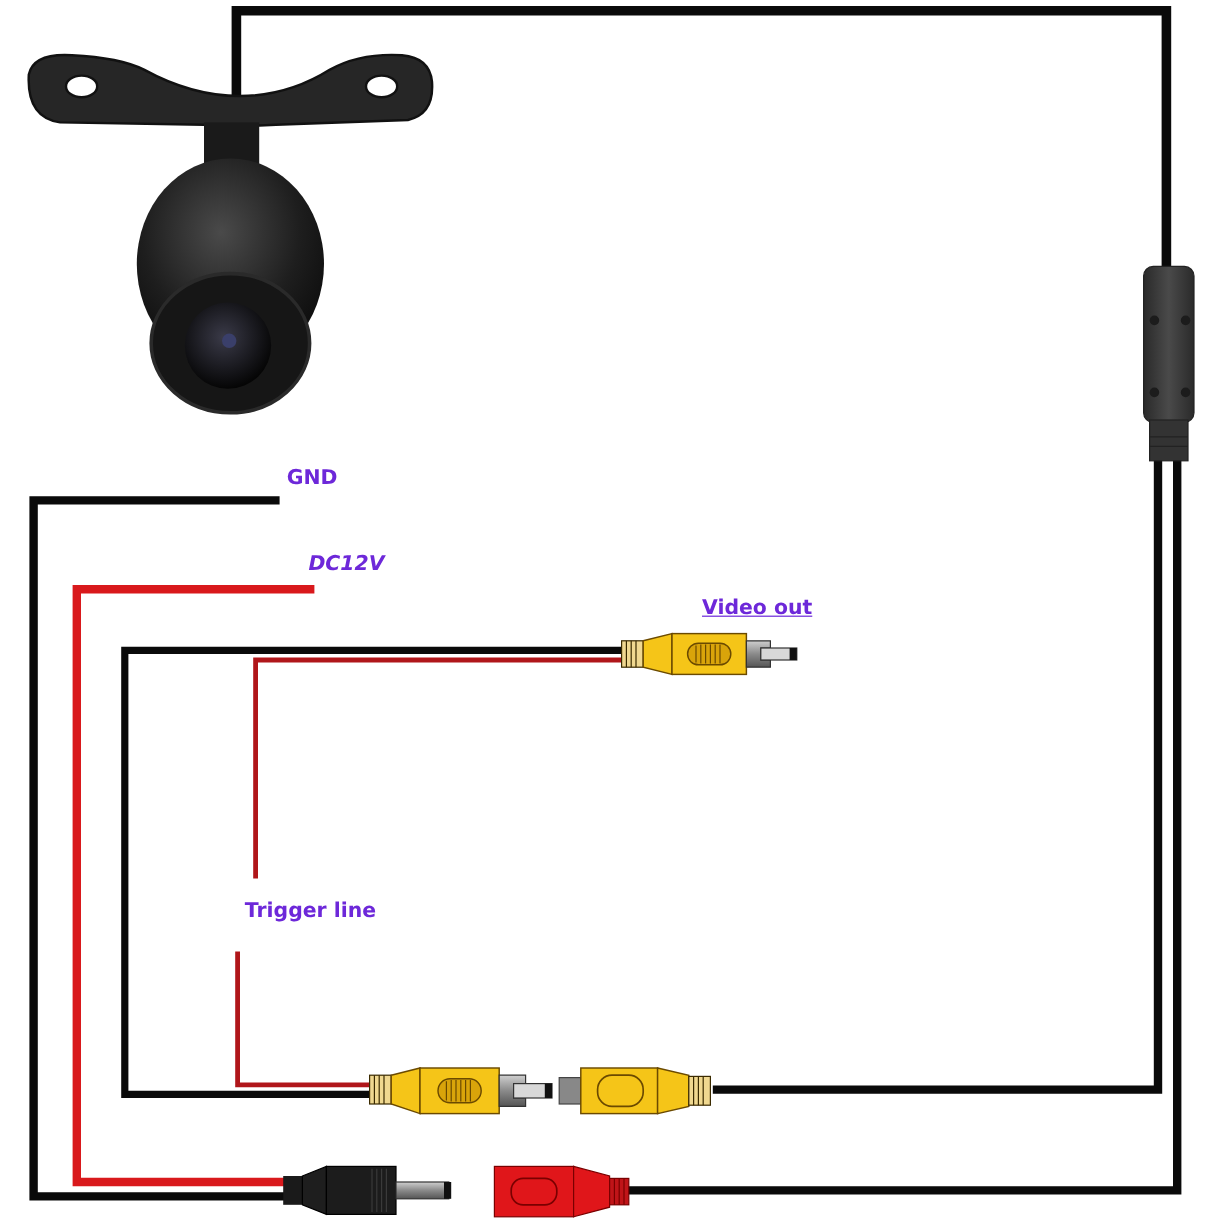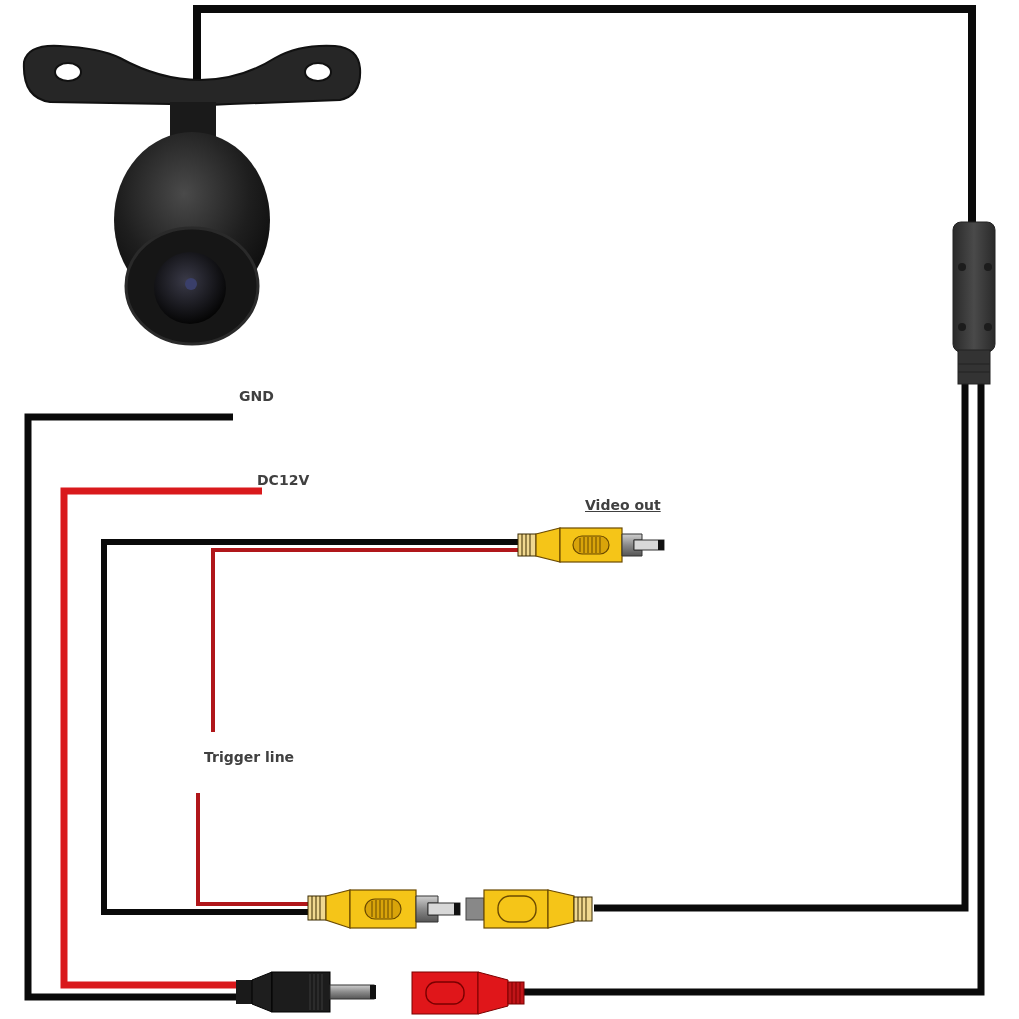--- a/index.html
+++ b/index.html
@@ -1,18 +1,18 @@
 <!DOCTYPE html>
 <html><head>
 <meta charset="utf-8">
 <style>
   html, body { margin: 0; padding: 0; background: #ffffff; }
   body { width: 1019px; height: 1019px; position: relative; overflow: hidden; font-family: "DejaVu Sans", sans-serif; }
   svg { position: absolute; left: 0; top: 0; }
-  .label { position: absolute; font-family: "DejaVu Sans", sans-serif; font-weight: bold; font-size: 14px; color: #404040; white-space: nowrap; }
+  .label { position: absolute; font-family: "DejaVu Sans", sans-serif; font-weight: bold; font-size: 17px; color: #6d28d9; white-space: nowrap; }
 </style>
 </head>
 <body>
 
 <svg width="1019" height="1019" viewBox="0 0 1019 1019">
   <defs>
     <radialGradient id="camBody" cx="45%" cy="35%" r="70%">
       <stop offset="0%" stop-color="#4a4a4a"></stop>
       <stop offset="60%" stop-color="#1e1e1e"></stop>
       <stop offset="100%" stop-color="#0a0a0a"></stop>
@@ -145,15 +145,15 @@
     <rect x="14" y="10" width="38" height="22" rx="10" fill="none" stroke="#7a0000" stroke-width="1.4"></rect>
     <path d="M66 0 L96 8 L96 34 L66 42 Z" fill="#e0161a" stroke="#7a0000"></path>
     <rect x="96" y="10" width="16" height="22" fill="#c01418" stroke="#7a0000"></rect>
     <line x1="100" y1="10" x2="100" y2="32" stroke="#7a0000"></line>
       <line x1="104" y1="10" x2="104" y2="32" stroke="#7a0000"></line>
       <line x1="108" y1="10" x2="108" y2="32" stroke="#7a0000"></line>
   </g>
 </svg>
 
 <div class="label" style="left:239px; top:388px;">GND</div>
-<div class="label" style="left:257px; top:472px;">DC12V</div>
+<div class="label" style="left:257px; top:460px;font-style:italic;">DC12V</div>
 <div class="label" style="left:585px; top:497px;text-decoration:underline;">Video out</div>
 <div class="label" style="left:204px; top:749px;">Trigger line</div>
 
 </body></html>

